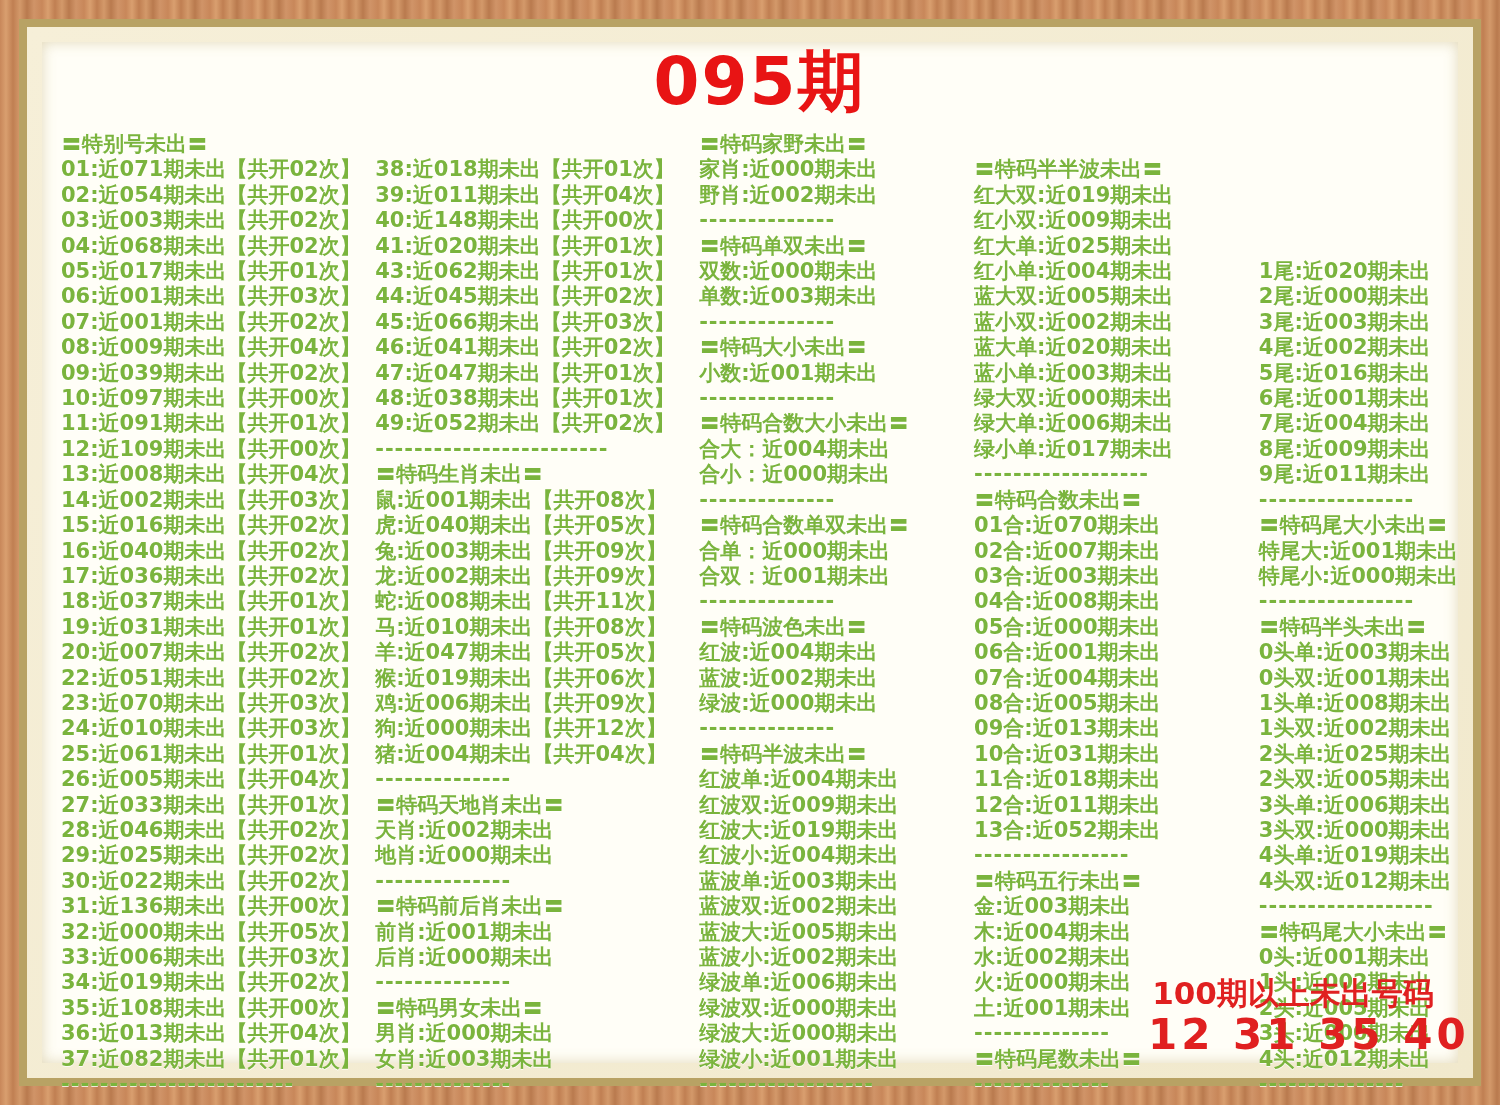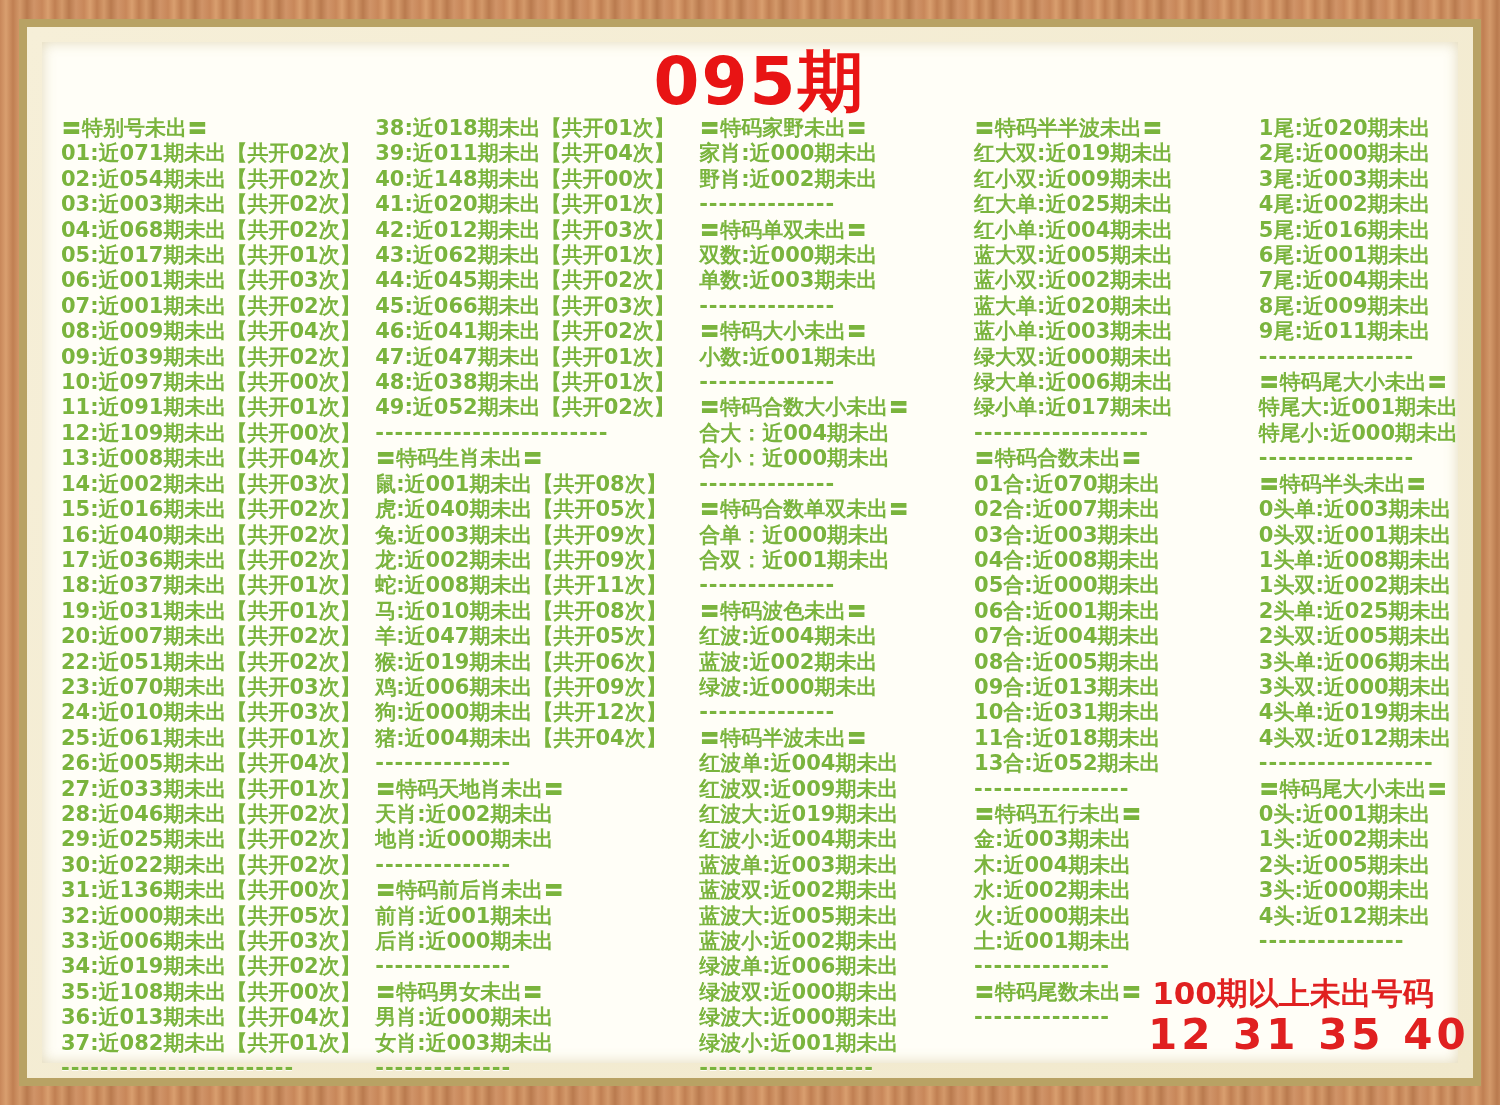--- a/index.html
+++ b/index.html
@@ -43,22 +43,22 @@
     font-size:66px;
     font-weight:bold;
     color:#e81414;
     line-height:62px;
     padding-top:9px;
     height:62px;
     letter-spacing:2px;
   }
   .columns{
     display:flex;
-    align-items:flex-start;
-    margin-top:3px;
+    align-items:flex-end;
+    margin-top:19px;
   }
   .col{box-sizing:border-box;}
   .col-1{width:320px;}
   .col-2{width:330px;}
   .col-3{width:280px;}
   .col-4{width:290px;}
   .col-5{width:200px;}
   .line{
     font-size:21px;
     line-height:25.4px;
@@ -129,21 +129,20 @@
               <div class="line">35:近108期未出【共开00次】</div>
               <div class="line">36:近013期未出【共开04次】</div>
               <div class="line">37:近082期未出【共开01次】</div>
               <div class="line dash">------------------------</div>
             </div>
           <div class="col col-2">
               <div class="line">38:近018期未出【共开01次】</div>
               <div class="line">39:近011期未出【共开04次】</div>
               <div class="line">40:近148期未出【共开00次】</div>
               <div class="line">41:近020期未出【共开01次】</div>
-              <div class="line">42:近012期未出【共开03次】</div>
               <div class="line">43:近062期未出【共开01次】</div>
               <div class="line">44:近045期未出【共开02次】</div>
               <div class="line">45:近066期未出【共开03次】</div>
               <div class="line">46:近041期未出【共开02次】</div>
               <div class="line">47:近047期未出【共开01次】</div>
               <div class="line">48:近038期未出【共开01次】</div>
               <div class="line">49:近052期未出【共开02次】</div>
               <div class="line dash">------------------------</div>
               <div class="line hdr">〓特码生肖未出〓</div>
               <div class="line">鼠:近001期未出【共开08次】</div>
@@ -230,20 +229,21 @@
               <div class="line">02合:近007期未出</div>
               <div class="line">03合:近003期未出</div>
               <div class="line">04合:近008期未出</div>
               <div class="line">05合:近000期未出</div>
               <div class="line">06合:近001期未出</div>
               <div class="line">07合:近004期未出</div>
               <div class="line">08合:近005期未出</div>
               <div class="line">09合:近013期未出</div>
               <div class="line">10合:近031期未出</div>
               <div class="line">11合:近018期未出</div>
+              <div class="line">12合:近011期未出</div>
               <div class="line">13合:近052期未出</div>
               <div class="line dash">----------------</div>
               <div class="line hdr">〓特码五行未出〓</div>
               <div class="line">金:近003期未出</div>
               <div class="line">木:近004期未出</div>
               <div class="line">水:近002期未出</div>
               <div class="line">火:近000期未出</div>
               <div class="line">土:近001期未出</div>
               <div class="line dash">--------------</div>
               <div class="line hdr">〓特码尾数未出〓</div>

